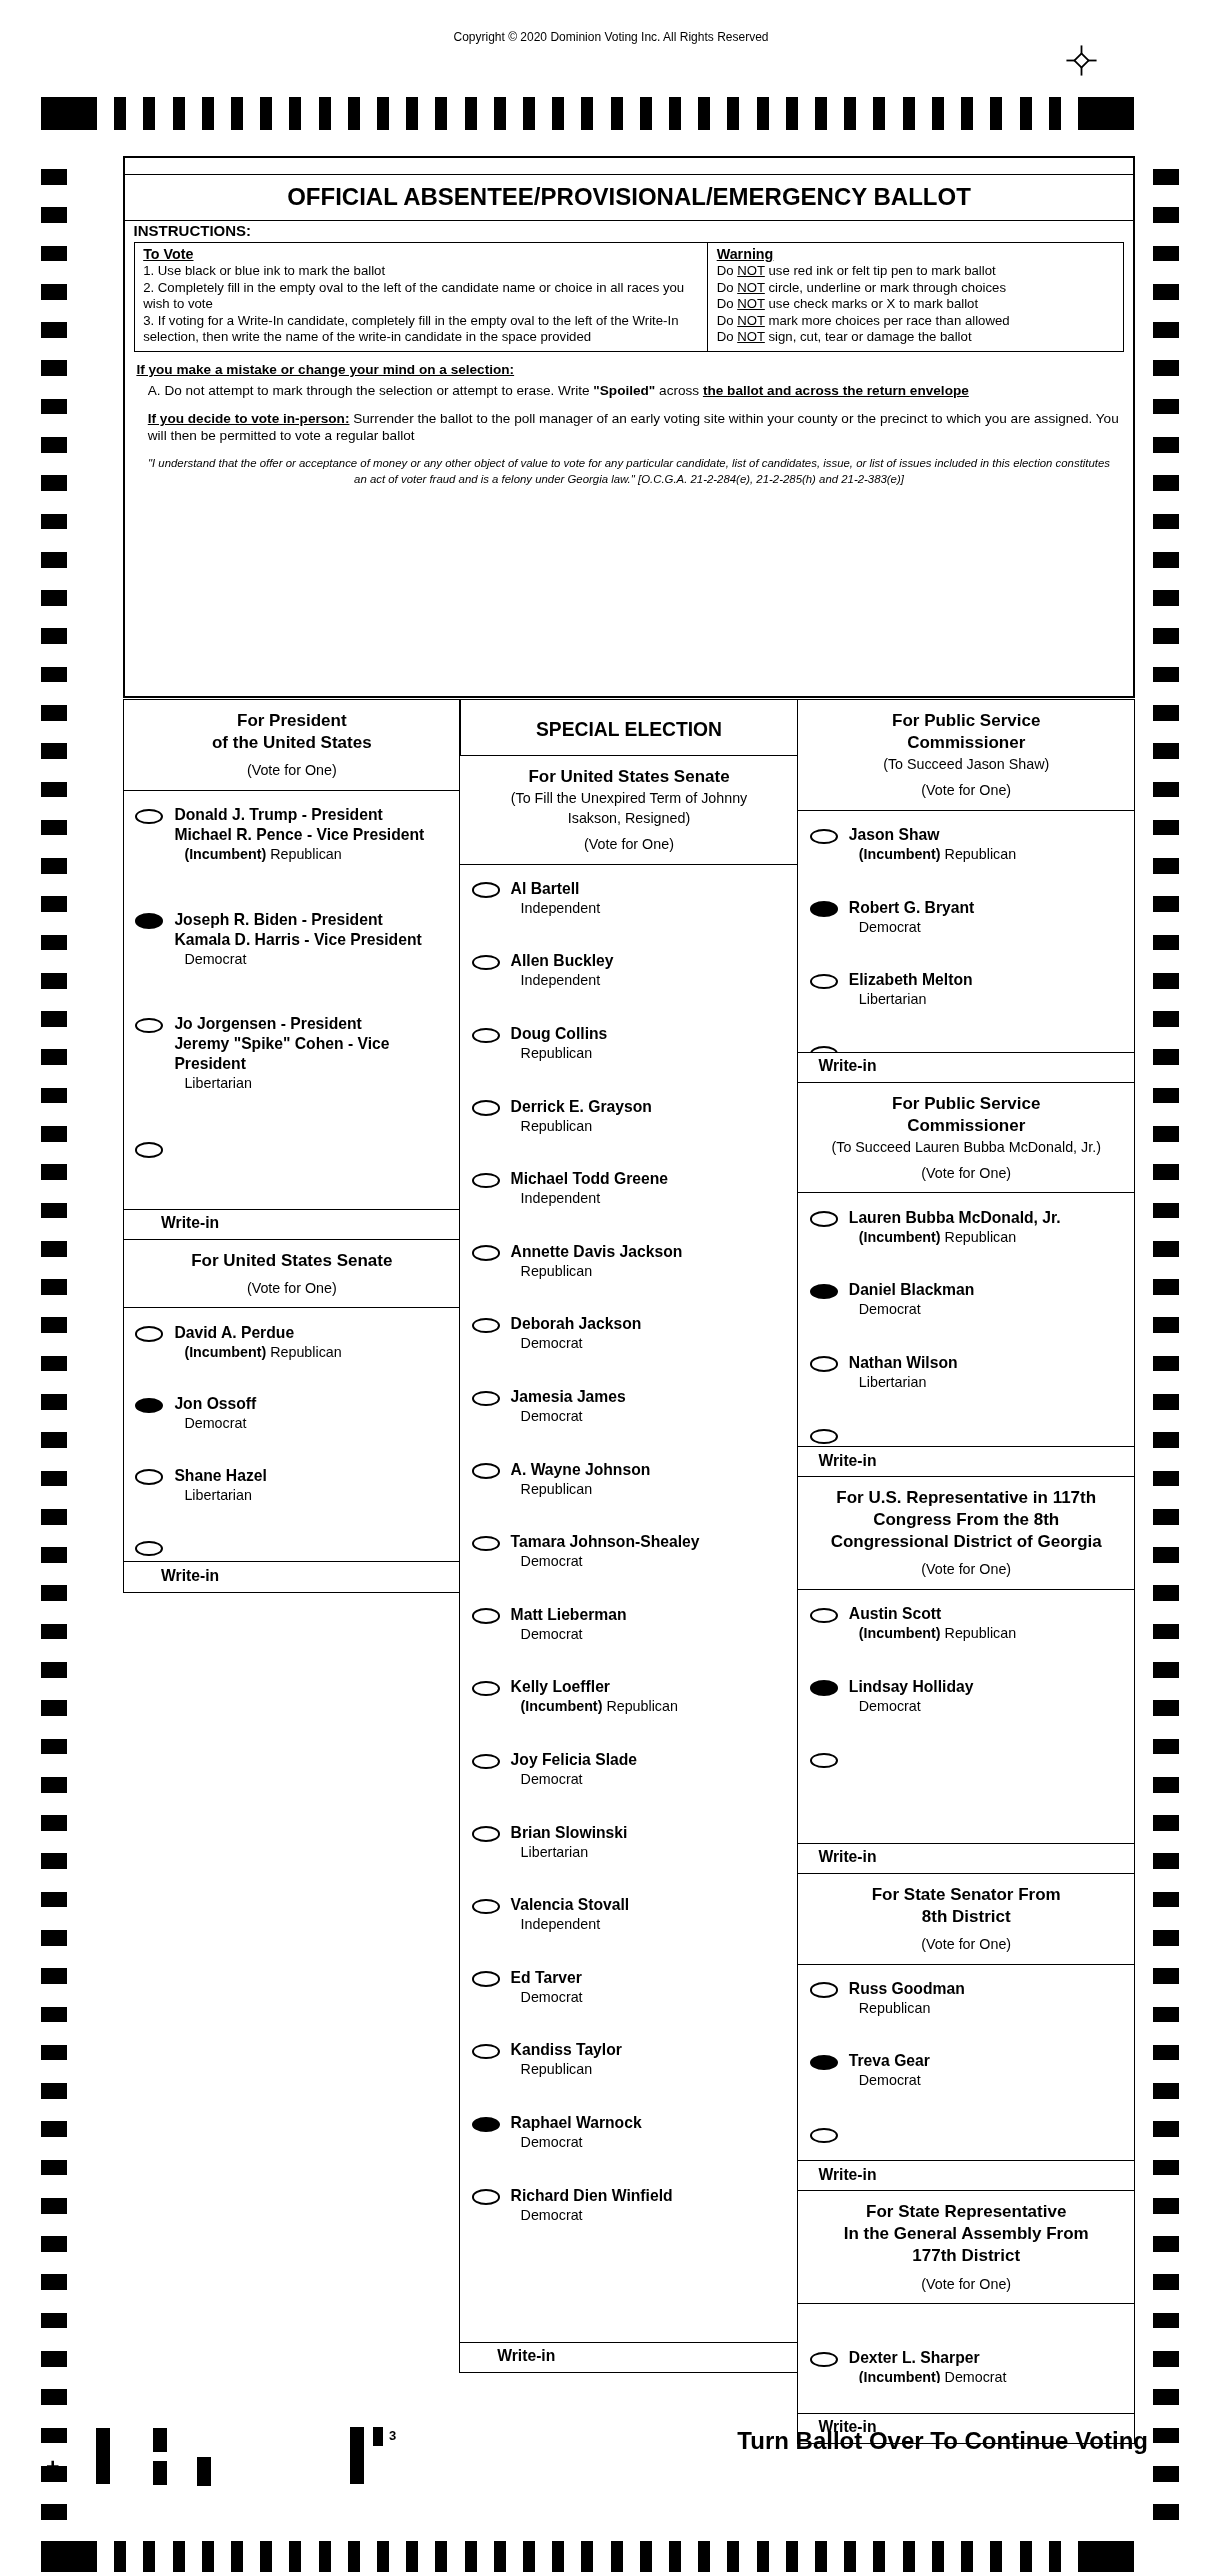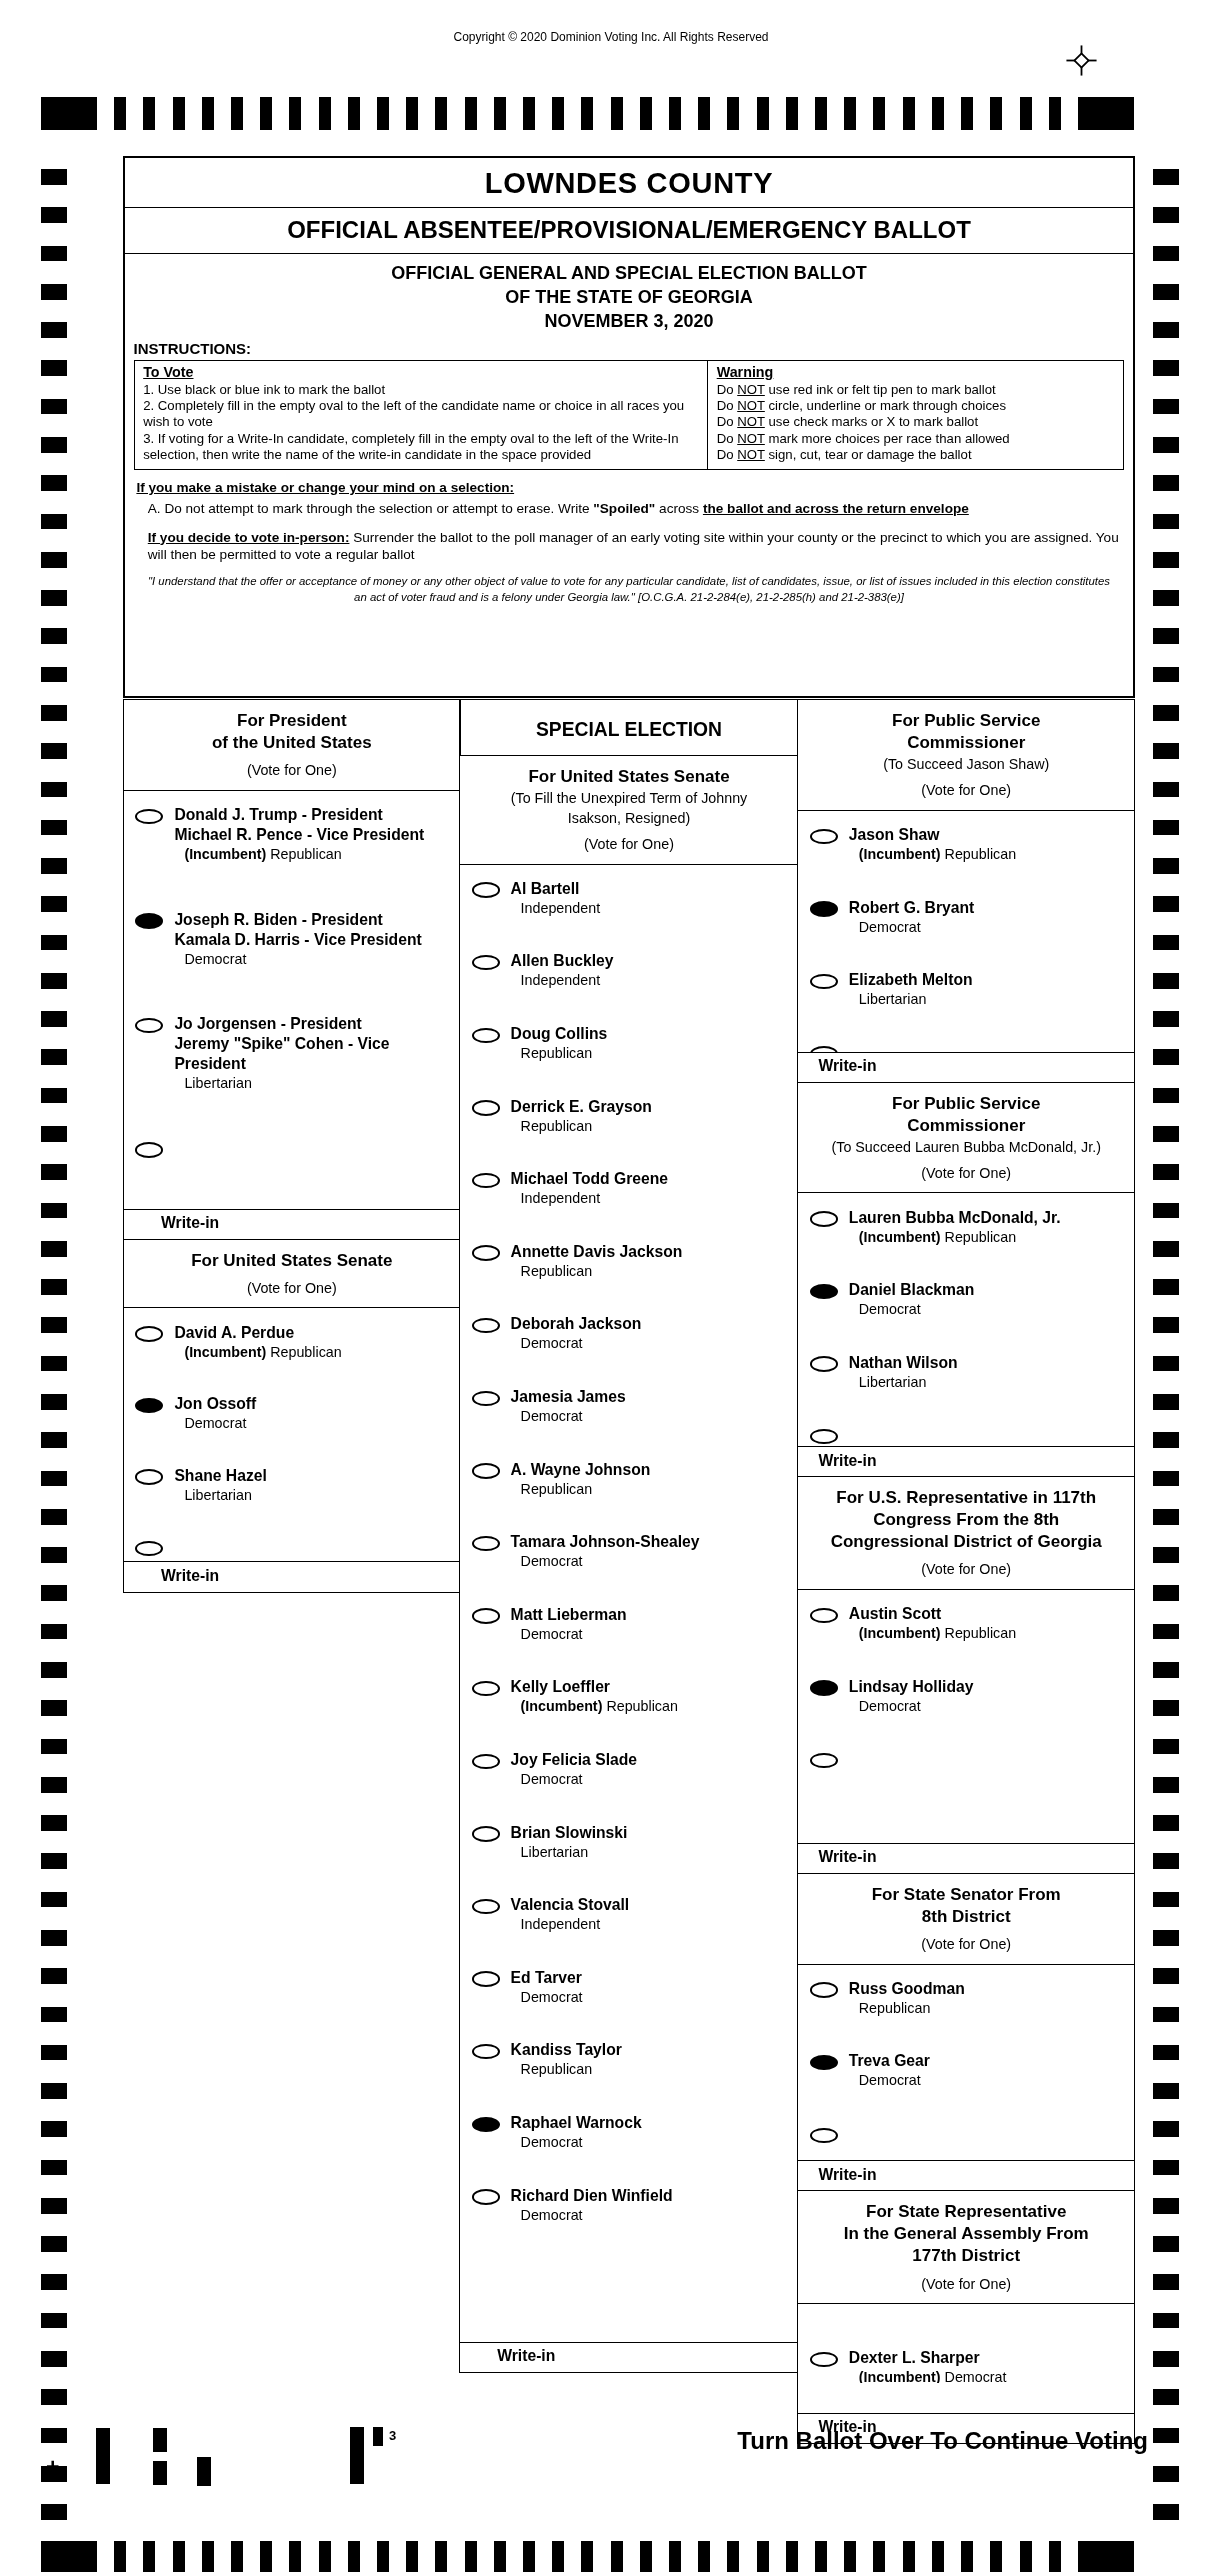--- a/index.html
+++ b/index.html
@@ -299,28 +299,22 @@
       <div class="tm-small"></div>
       <div class="tm-small"></div>
       <div class="tm-small"></div>
       <div class="tm-small"></div>
       <div class="tm-small"></div>
       <div class="tm-big"></div>
     </div>
 
   <div class="ballot-head">
     <div class="county-block">
-      <div class="county">LOWNDES COUNTY</div>
     </div>
     <div class="ballot-type">OFFICIAL ABSENTEE/PROVISIONAL/EMERGENCY BALLOT</div>
-    <div class="election-block">
-      <div>OFFICIAL GENERAL AND SPECIAL ELECTION BALLOT</div>
-      <div>OF THE STATE OF GEORGIA</div>
-      <div>NOVEMBER 3, 2020</div>
-    </div>
     <div class="instr-label">INSTRUCTIONS:</div>
     <div class="instr-box">
       <div class="instr-left">
         <div class="instr-title">To Vote</div>
         <div id="tovote-items">
             <div class="ins-item">1. Use black or blue ink to mark the ballot</div>
             <div class="ins-item">2. Completely fill in the empty oval to the left of the candidate name or choice in all races you wish to vote</div>
             <div class="ins-item">3. If voting for a Write-In candidate, completely fill in the empty oval to the left of the Write-In selection, then write the name of the write-in candidate in the space provided</div>
           </div>
       </div>

